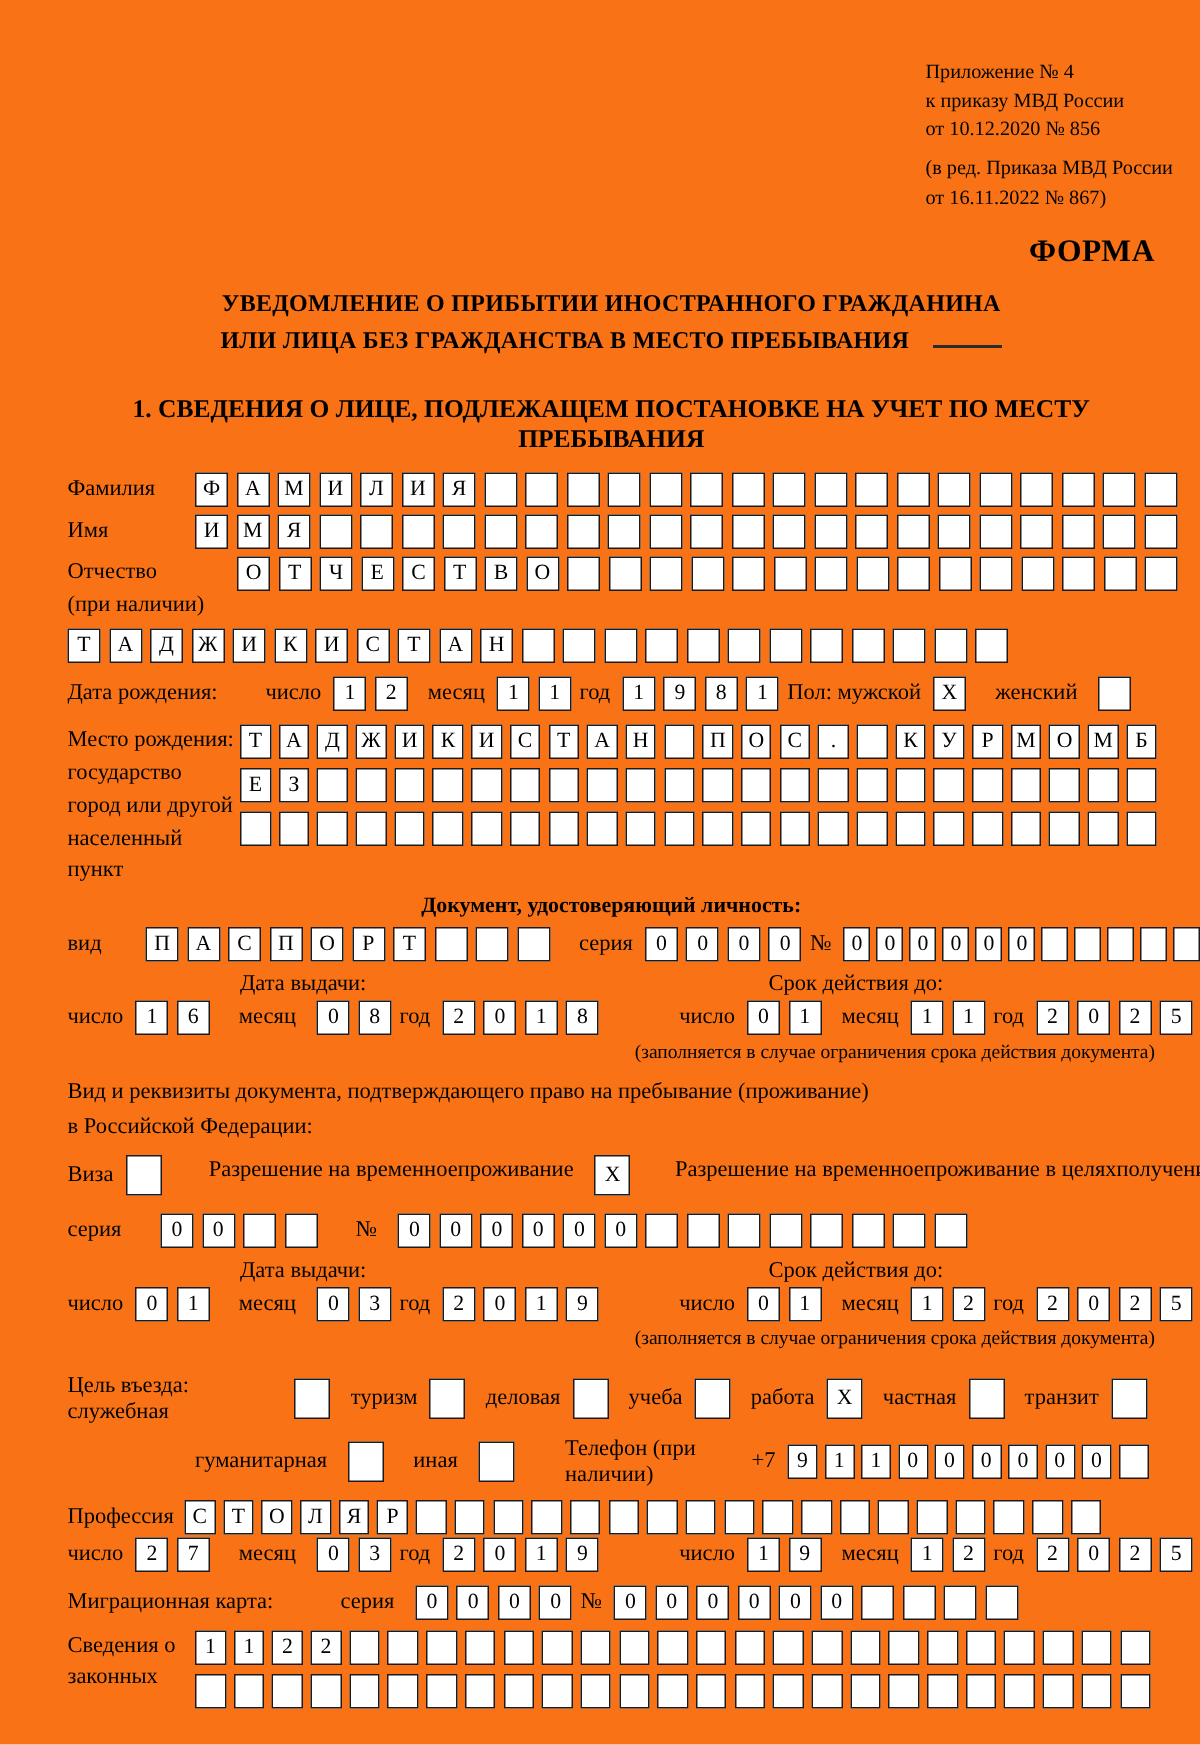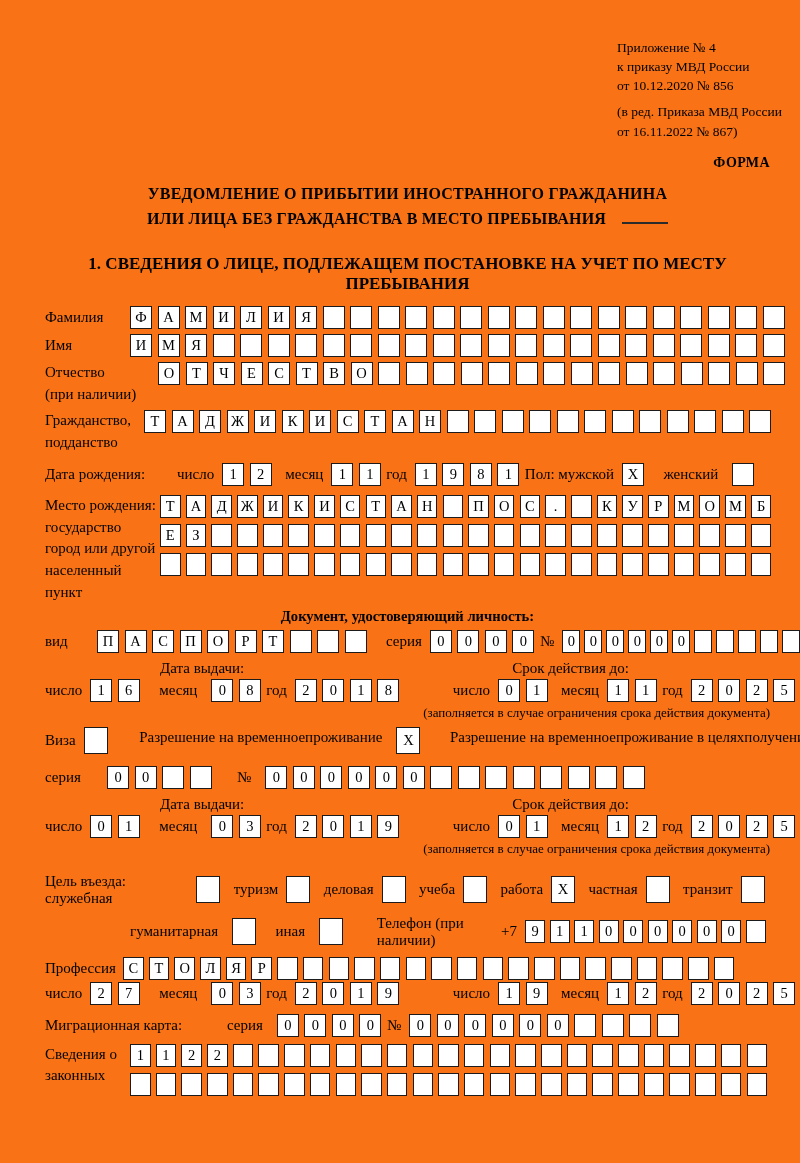--- a/index.html
+++ b/index.html
@@ -1,21 +1,21 @@
 <!DOCTYPE html>
 <html><head>
 <meta charset="utf-8">
 <style>
   html,body{margin:0;padding:0;background:#fff;}
   .page{width:800px;height:1163px;box-sizing:border-box;background:#f97316;color:#000;
         font-family:Liberation Serif, serif;font-size:15px;
         padding:38px 30px 16px 45px;position:relative;overflow:hidden;}
   .ref{margin-left:572px;width:190px;font-size:13.5px;line-height:1.42;}
   .ref .gap{margin-top:7px;}
-  .forma{text-align:right;font-weight:bold;font-size:14px;margin-top:14px;letter-spacing:.4px;}
+  .forma{text-align:right;font-weight:bold;font-size:21px;margin-top:14px;letter-spacing:.4px;}
   .title{text-align:center;font-weight:bold;font-size:16px;margin-top:10px;line-height:1.6;letter-spacing:.2px;}
   .blank{display:inline-block;width:46px;border-bottom:2.2px solid #2b2b2b;margin-left:16px;height:12px;}
   .sec{font-weight:bold;font-size:17px;margin-top:22px;margin-bottom:12px;text-align:center;}
   .row{display:flex;align-items:center;margin-top:5px;}
   .row.top{align-items:flex-start;}
   .lbl{flex:none;}
   .lblcol{flex:none;display:flex;flex-direction:column;line-height:1.45;}
   .boxes{display:inline-flex;flex:none;}
   .boxcol{display:flex;flex-direction:column;}
   .boxcol .boxes{margin-top:0;}
@@ -145,24 +145,20 @@
         <span class="cell"></span>
         <span class="cell"></span>
         <span class="cell"></span>
         <span class="cell"></span>
         <span class="cell"></span>
         <span class="cell"></span>
       </span>
   </div>
 
   <div class="row top">
-    <span class="lblcol" style="width:99px">
-      <span>Гражданство,</span>
-      <span>подданство</span>
-    </span>
     <span class="boxes">
         <span class="cell">Т</span>
         <span class="cell">А</span>
         <span class="cell">Д</span>
         <span class="cell">Ж</span>
         <span class="cell">И</span>
         <span class="cell">К</span>
         <span class="cell">И</span>
         <span class="cell">С</span>
         <span class="cell">Т</span>
@@ -395,20 +391,24 @@
     <span class="boxes">
         <span class="cell">2</span>
         <span class="cell">0</span>
         <span class="cell">2</span>
         <span class="cell">5</span>
       </span>
   </div>
 
   <div class="noteR">(заполняется в случае ограничения срока действия документа)</div>
 
+  <div style="margin-top:8px;line-height:1.55">
+    <div>Вид и реквизиты документа, подтверждающего право на пребывание (проживание)</div>
+    <div>в Российской Федерации:</div>
+  </div>
 
   <div class="row top" style="margin-top:6px">
     <span class="item">
       <span>Виза</span>
         <span class="sp8"></span>
       <span class="boxes cb">
           <span class="cell"></span>
         </span>
     </span>
     <span class="item top" style="margin-left:26px">

